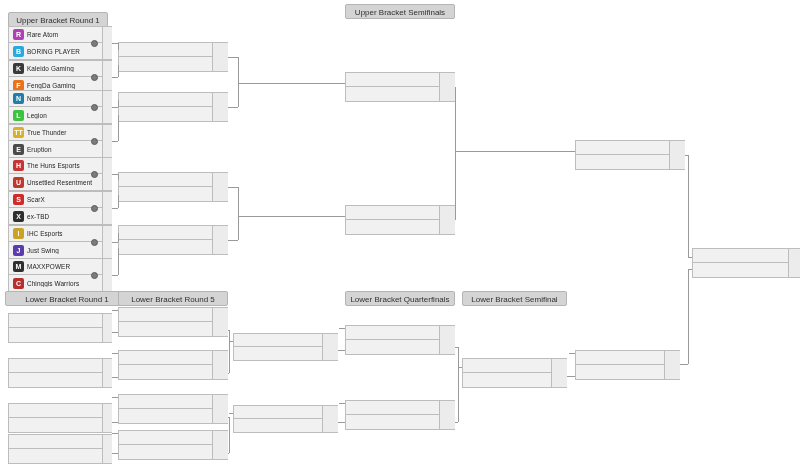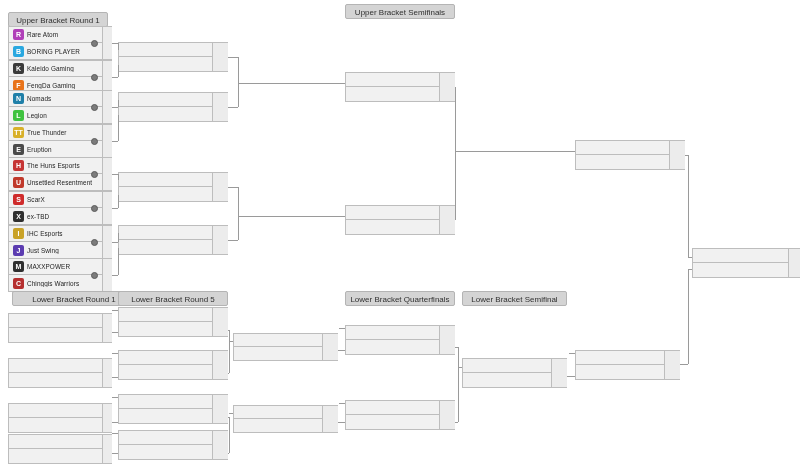--- a/index.html
+++ b/index.html
@@ -273,21 +273,21 @@
     <div class="ln v" style="left: 455px; top: 87px; height: 133px; background: rgb(154, 154, 154);"></div>
     <div class="ln h" style="left: 455px; top: 150.5px; width: 120px; background: rgb(154, 154, 154);"></div>
     <div class="match" style="left: 692px; top: 248px; width: 112px; height: 30px;">
       <div class="row top"></div>
       <div class="row"></div>
       <div class="score" style="width: 16px;"></div>
     </div>
     <div class="ln h" style="left: 685px; top: 155px; width: 3px; background: rgb(154, 154, 154);"></div>
     <div class="ln v" style="left: 688px; top: 155px; height: 102px; background: rgb(154, 154, 154);"></div>
     <div class="ln h" style="left: 688px; top: 257px; width: 4px; background: rgb(154, 154, 154);"></div>
-    <div class="round-header" style="left: 12px; top: 291px; width: 124px;">Lower Bracket Round 1</div>
+    <div class="round-header" style="left: 5px; top: 291px; width: 124px;">Lower Bracket Round 1</div>
     <div class="round-header" style="left: 118px; top: 291px; width: 110px;">Lower Bracket Round 5</div>
     <div class="round-header" style="left: 462px; top: 291px; width: 105px;">Lower Bracket Semifinal</div>
     <div class="round-header" style="left: 345px; top: 291px; width: 110px;">Lower Bracket Quarterfinals</div>
     <div class="match" style="left: 8px; top: 313px; width: 104px; height: 30px;">
       <div class="row top"></div>
       <div class="row"></div>
       <div class="score" style="width: 10px;"></div>
     </div>
     <div class="match" style="left: 8px; top: 358px; width: 104px; height: 30px;">
       <div class="row top"></div>

